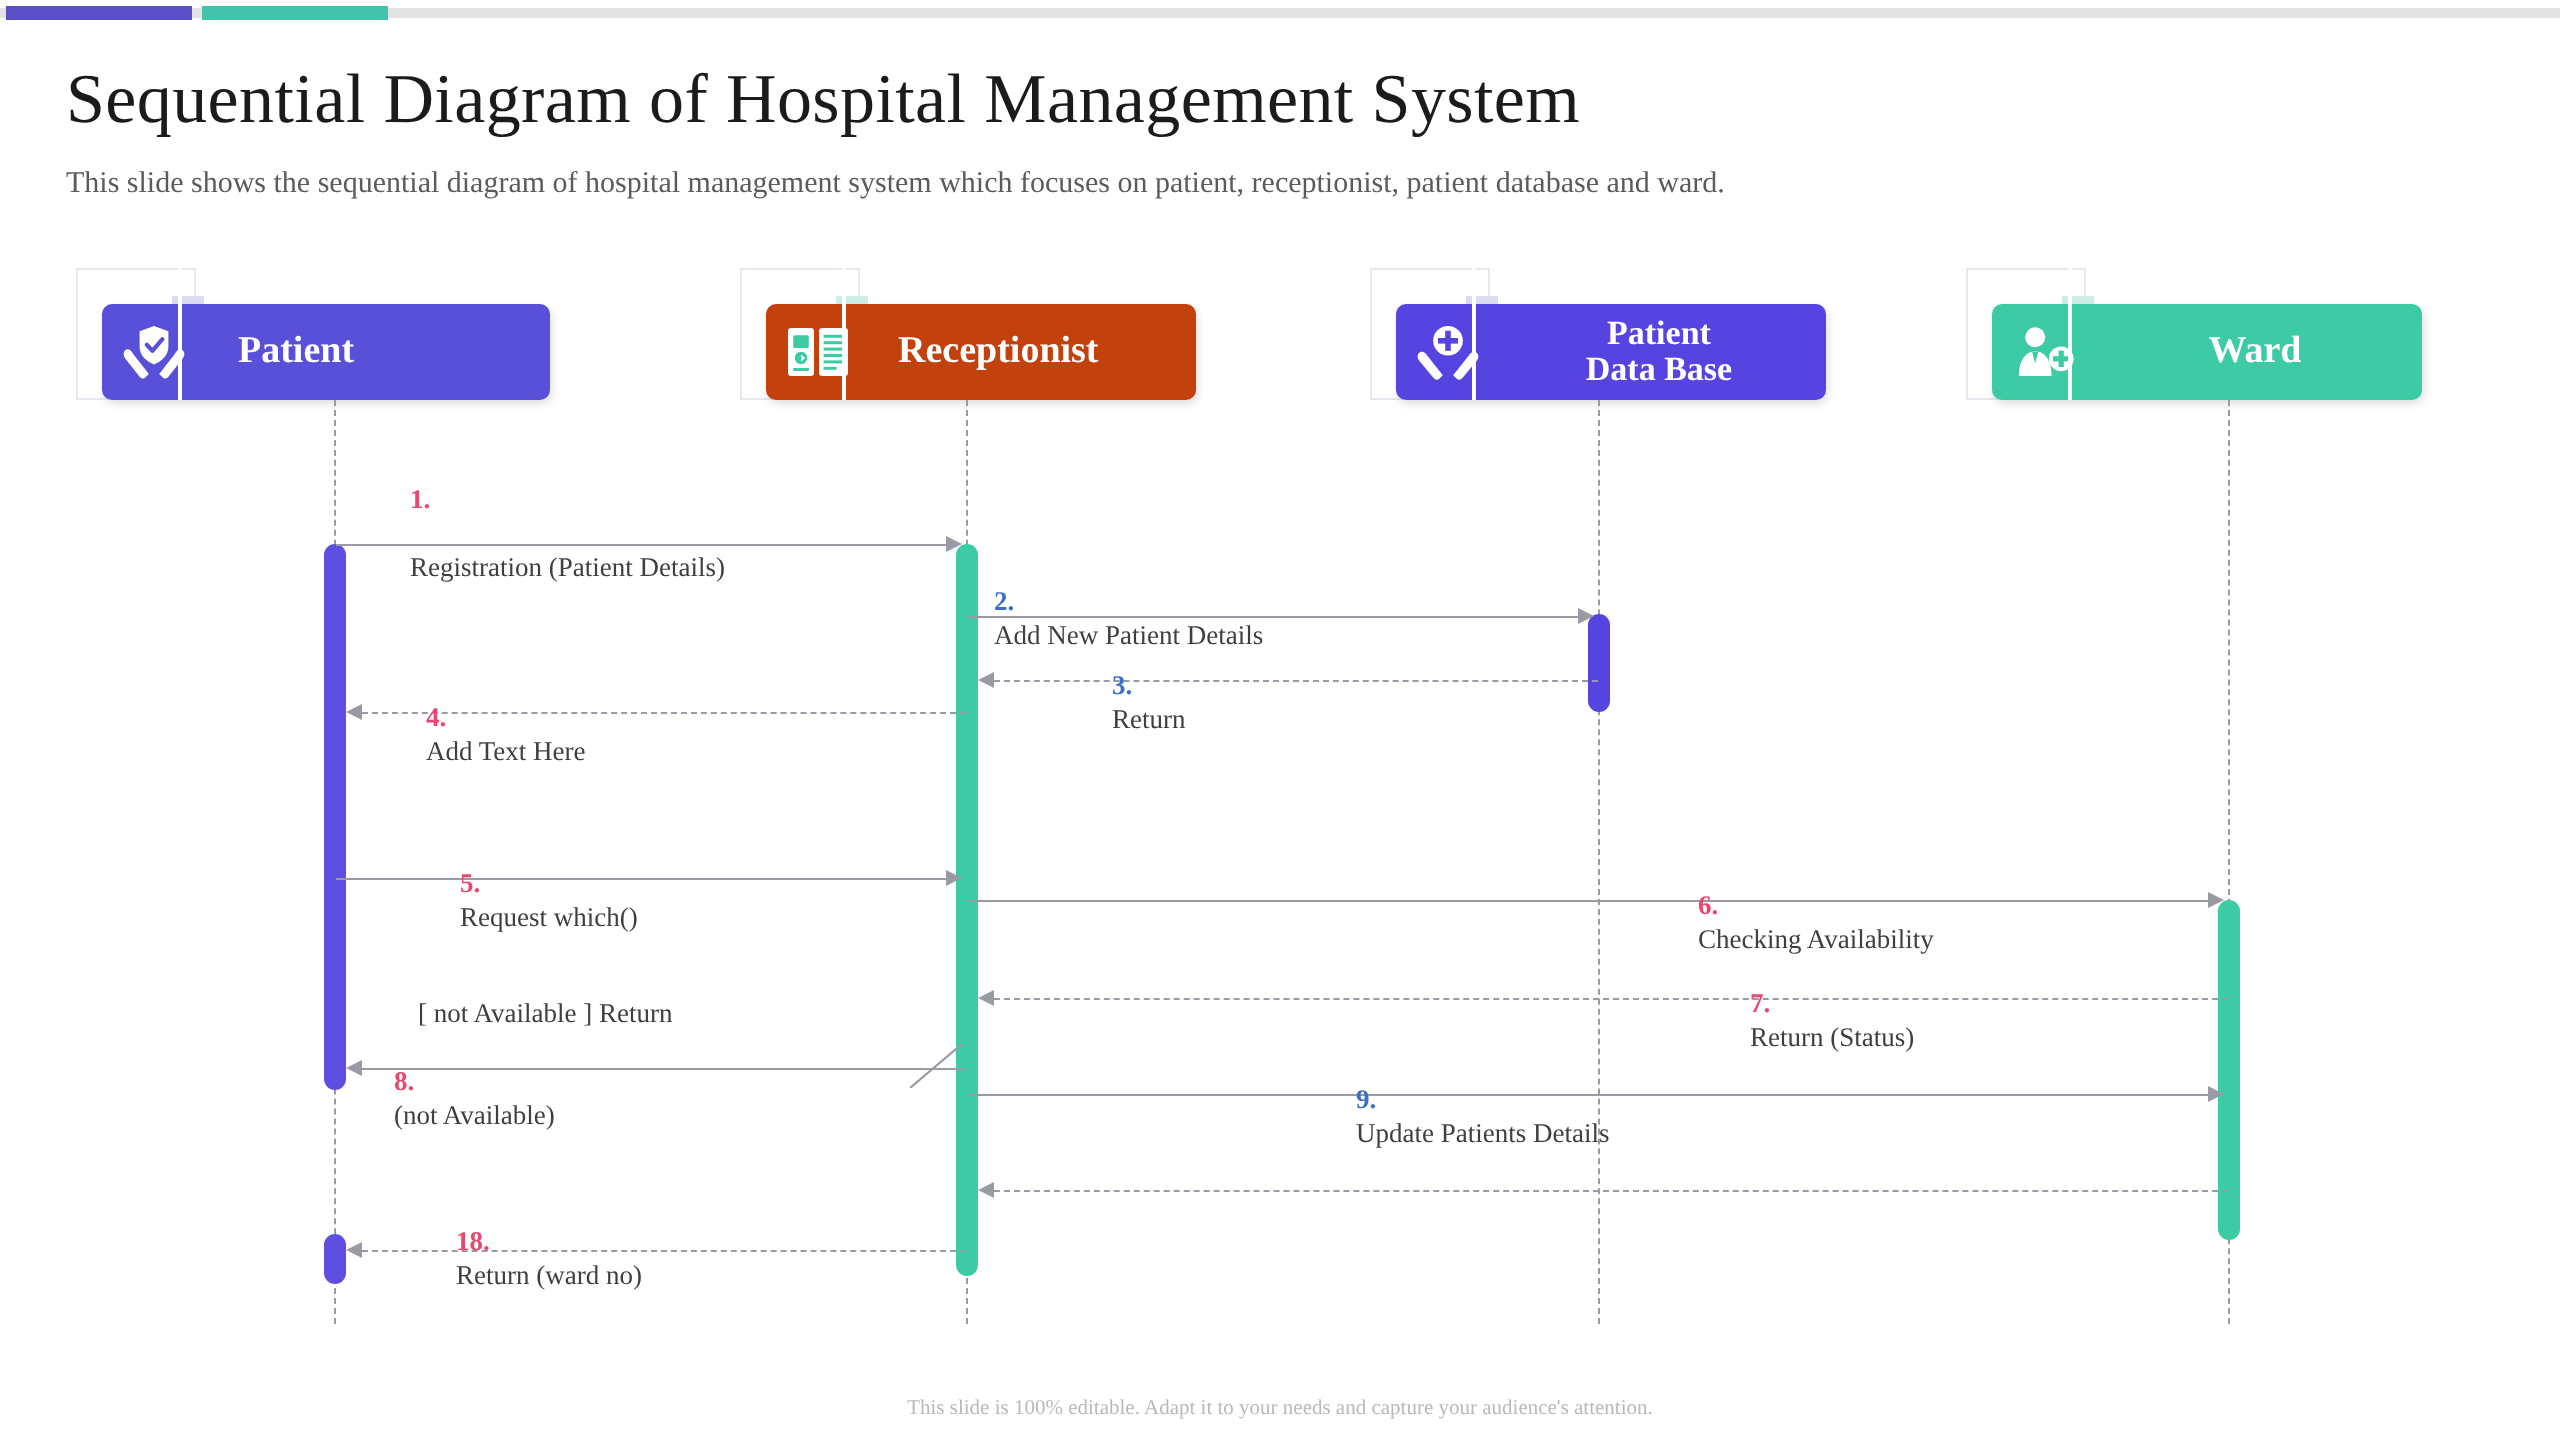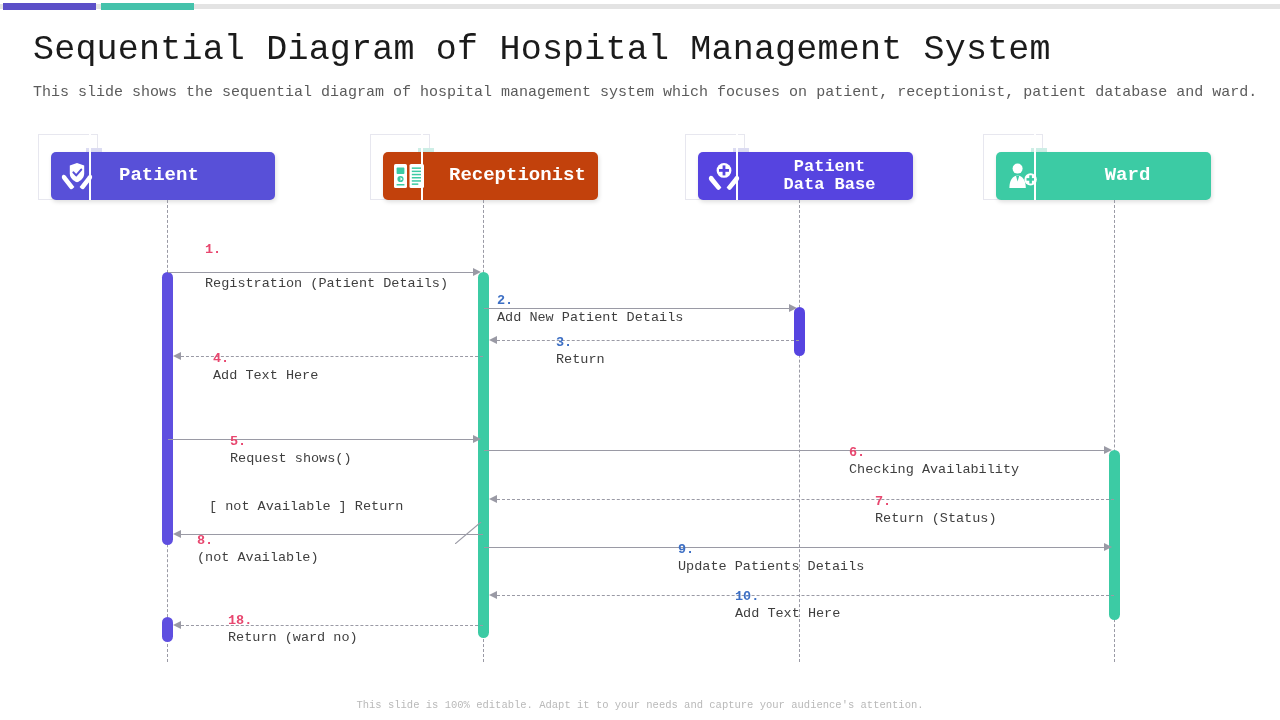--- a/index.html
+++ b/index.html
@@ -5,21 +5,21 @@
   html, body {
     margin: 0;
     padding: 0;
     background: #ffffff;
   }
   #slide {
     position: relative;
     width: 1280px;
     height: 720px;
     background: #ffffff;
-    font-family: Liberation Mono, monospace;
+    font-family: Liberation Serif, serif;
     overflow: hidden;
   }
 
   
   .topbar-track {
     position: absolute;
     left: 0; top: 4px;
     width: 1280px; height: 5px;
     background: #e3e3e3;
   }
@@ -309,21 +309,21 @@
     <span class="msg-num num-pink">4.</span>
     <span>Add Text Here</span>
   </div>
 
   <div class="msg" style="left:168px; top:439px; width:316px;">
     <div class="line" style="width:308px;"></div>
     <div class="head right" style="left:305px;"></div>
   </div>
   <div class="msg-label" style="left:230px; top:417px;">
     <span class="msg-num num-pink">5.</span>
-    <span>Request shows()</span>
+    <span>Request which()</span>
   </div>
 
   <div class="msg" style="left:484px; top:450px; width:631px;">
     <div class="line" style="width:623px;"></div>
     <div class="head right" style="left:620px;"></div>
   </div>
   <div class="msg-label" style="left:849px; top:428px;">
     <span class="msg-num num-pink">6.</span>
     <span>Checking Availability</span>
   </div>
@@ -358,24 +358,20 @@
   </div>
   <div class="msg-label" style="left:678px; top:525px;">
     <span class="msg-num num-blue">9.</span>
     <span>Update Patients Details</span>
   </div>
 
   <div class="msg" style="left:489px; top:595px; width:625px;">
     <div class="line dashed" style="left:8px; width:617px;"></div>
     <div class="head left" style="left:0px;"></div>
   </div>
-  <div class="msg-label" style="left:735px; top:572px;">
-    <span class="msg-num num-blue">10.</span>
-    <span>Add Text Here</span>
-  </div>
 
   <div class="msg" style="left:173px; top:625px; width:310px;">
     <div class="line dashed" style="left:8px; width:302px;"></div>
     <div class="head left" style="left:0px;"></div>
   </div>
   <div class="msg-label" style="left:228px; top:596px;">
     <span class="msg-num num-pink">18.</span>
     <span>Return (ward no)</span>
   </div>
 

